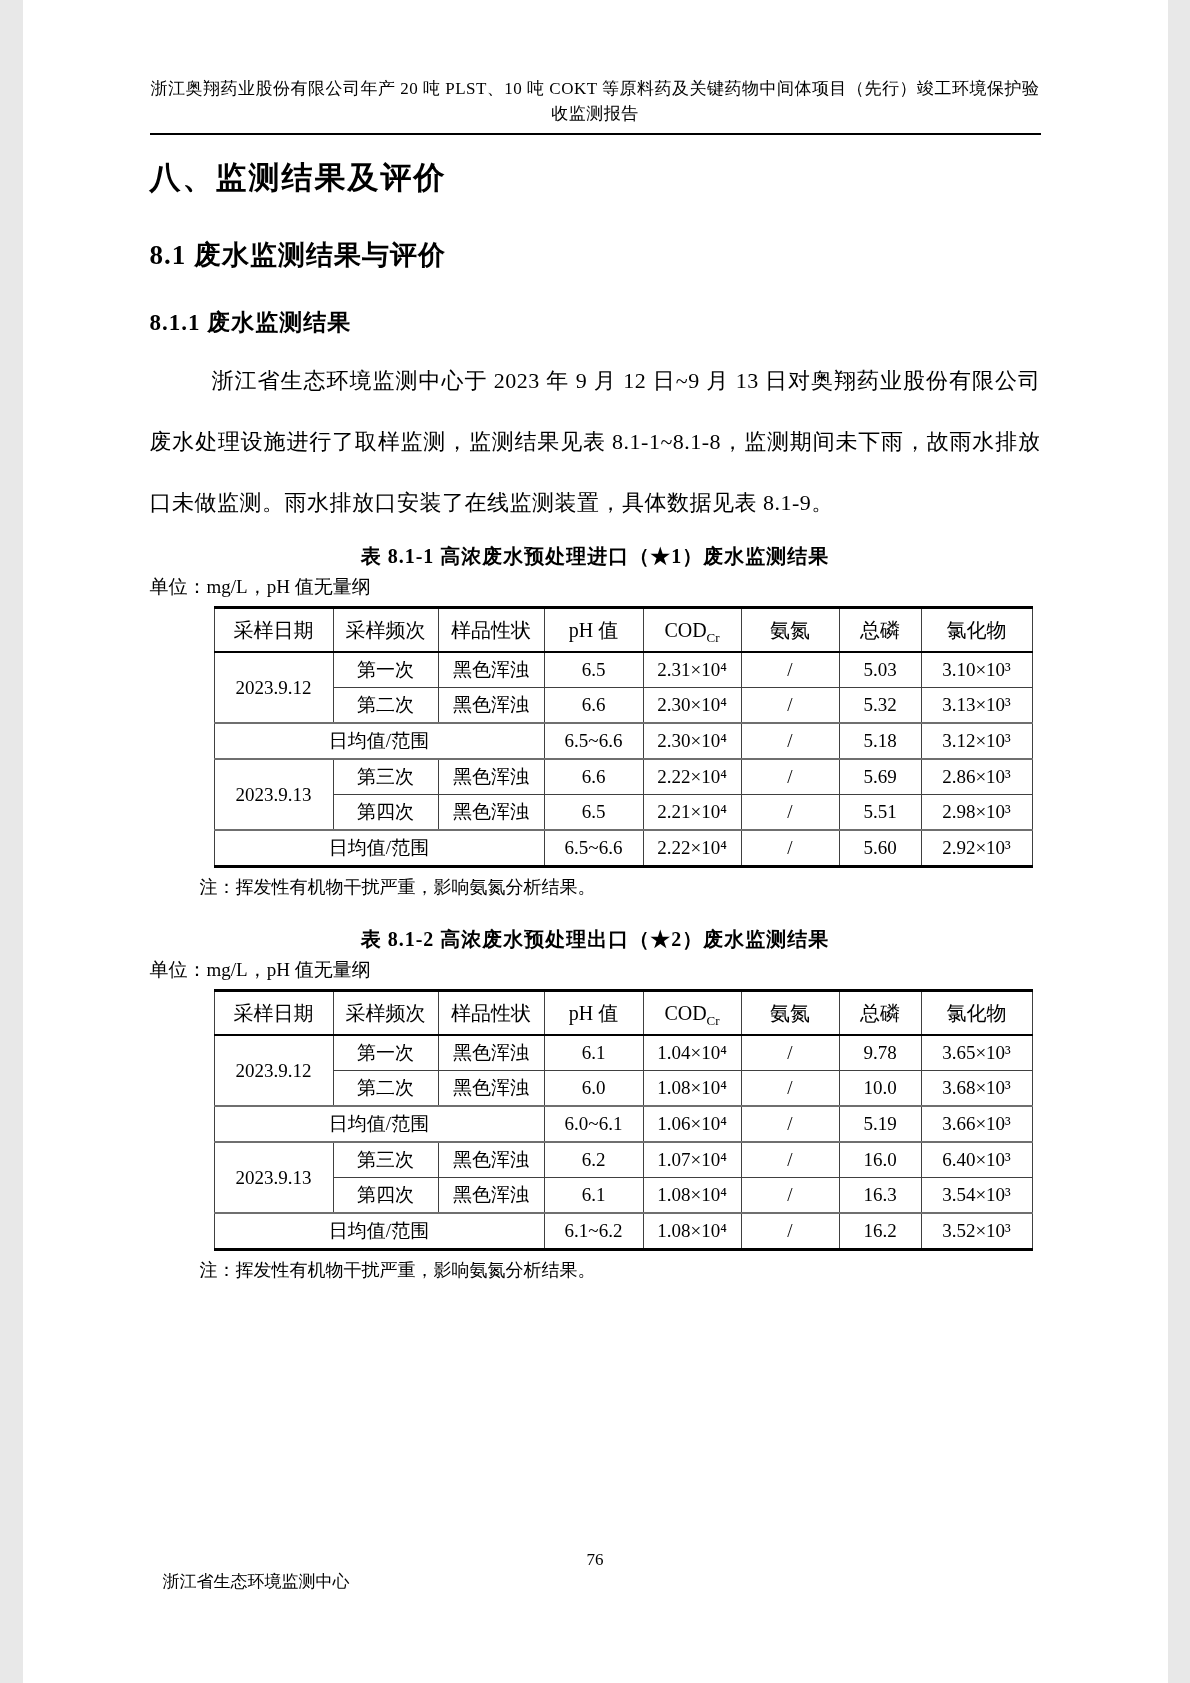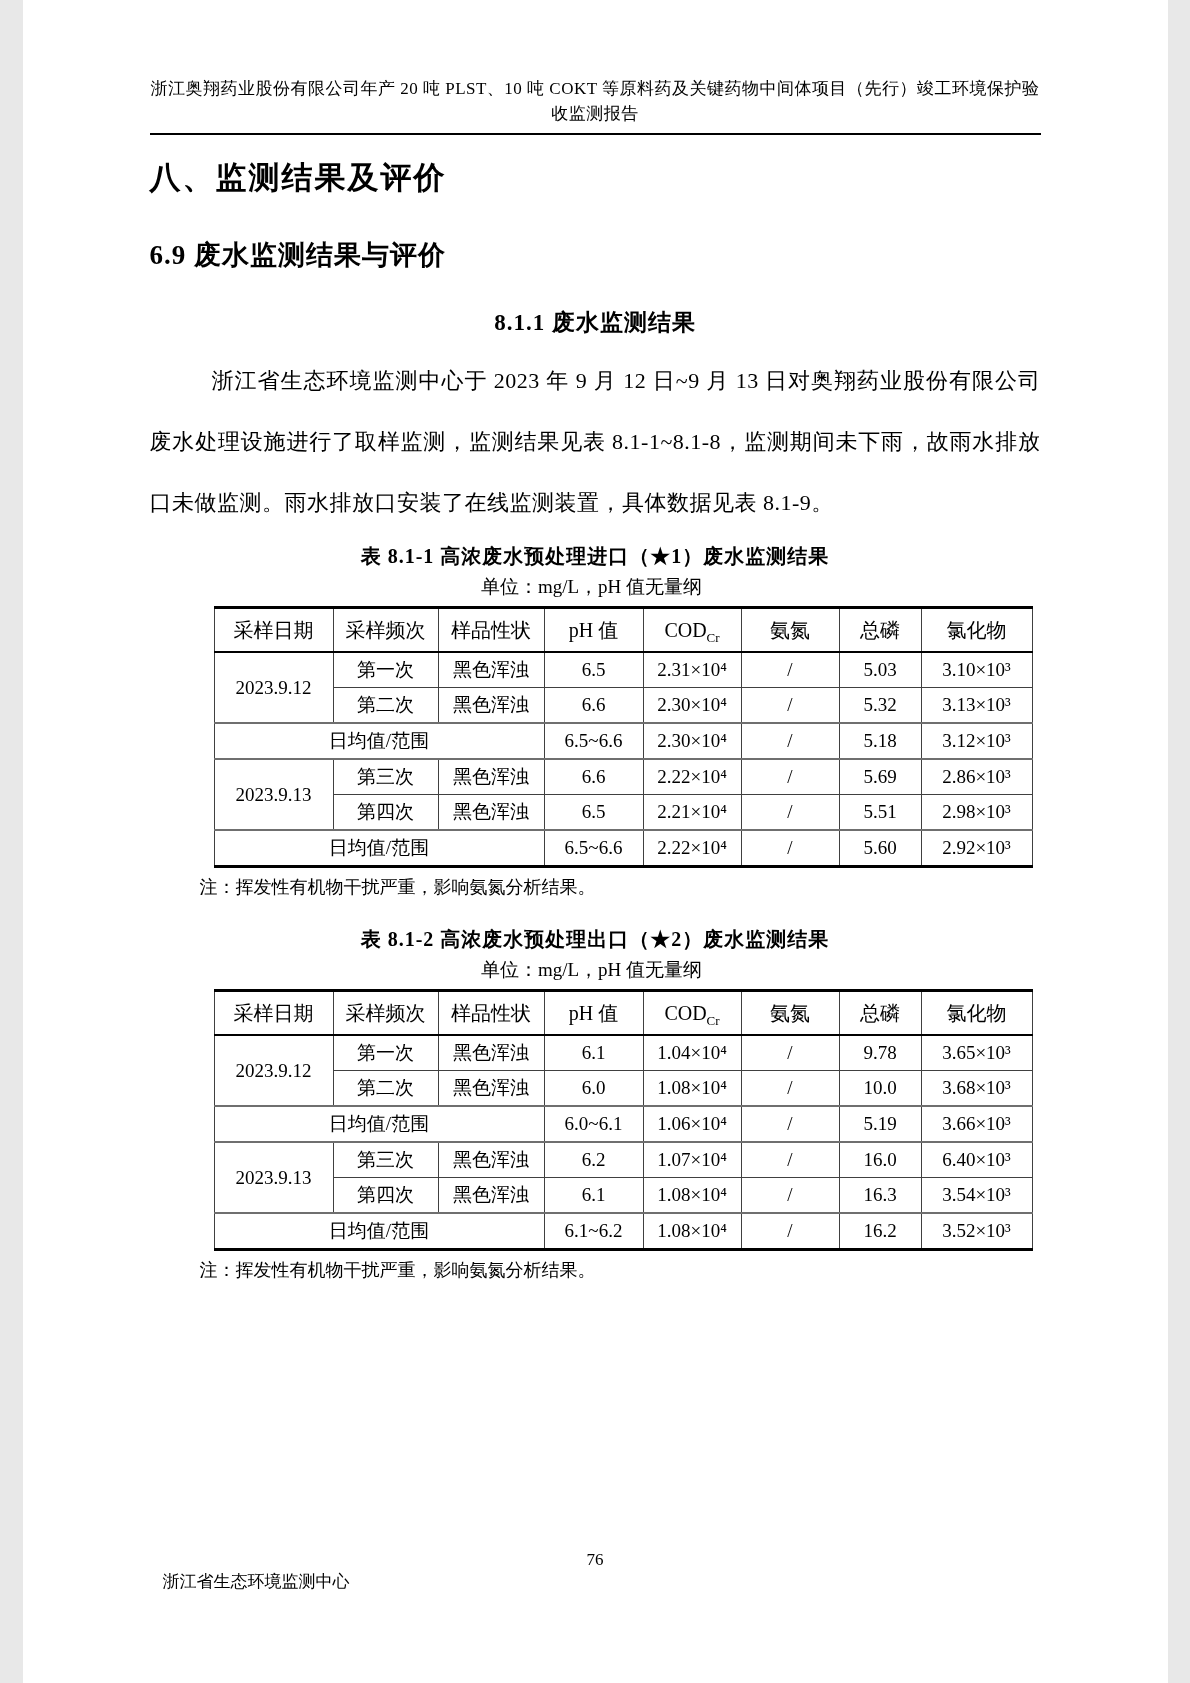--- a/index.html
+++ b/index.html
@@ -37,21 +37,20 @@
     margin-top: 38px;
     font-size: 27px;
     font-weight: bold;
     letter-spacing: 1px;
   }
   .h3 {
     margin-top: 34px;
     font-size: 23px;
     font-weight: bold;
     letter-spacing: 1px;
-    text-align: center;
   }
   .para {
     margin-top: 12px;
     font-size: 22px;
     line-height: 61px;
     text-align: justify;
     text-indent: 62px;
     letter-spacing: 0.5px;
   }
   .caption {
@@ -59,21 +58,21 @@
     font-size: 20px;
     font-weight: bold;
     text-align: center;
     letter-spacing: 1px;
   }
   .caption.second { margin-top: 27px; }
   .unit {
     margin-top: 4px;
     width: 884px;
     font-size: 19px;
-    text-align: center;
+    text-align: left;
   }
   table.mtable {
     border-collapse: collapse;
     table-layout: fixed;
     width: 818px;
     margin: 6px 0 0 64px;
     border-top: 3px solid #000;
     border-bottom: 3px solid #000;
     font-size: 19px;
   }
@@ -119,21 +118,21 @@
 
 <div class="page">
 
   <div class="doc-header">
     <div>浙江奥翔药业股份有限公司年产 20 吨 PLST、10 吨 COKT 等原料药及关键药物中间体项目（先行）竣工环境保护验</div>
     <div>收监测报告</div>
   </div>
   <div class="header-rule"></div>
 
   <div class="chapter-title">八、监测结果及评价</div>
-  <div class="h2">6.9  废水监测结果与评价</div>
+  <div class="h2">8.1  废水监测结果与评价</div>
   <div class="h3">8.1.1  废水监测结果</div>
 
   <div class="para">浙江省生态环境监测中心于 2023 年 9 月 12 日~9 月 13 日对奥翔药业股份有限公司废水处理设施进行了取样监测，监测结果见表 8.1-1~8.1-8，监测期间未下雨，故雨水排放口未做监测。雨水排放口安装了在线监测装置，具体数据见表 8.1-9。</div>
 
   <div class="caption">表 8.1-1 高浓废水预处理进口（★1）废水监测结果</div>
   <div class="unit">单位：mg/L，pH 值无量纲</div>
   <table class="mtable">
     <colgroup>
       <col style="width:119px">
         <col style="width:105px">

